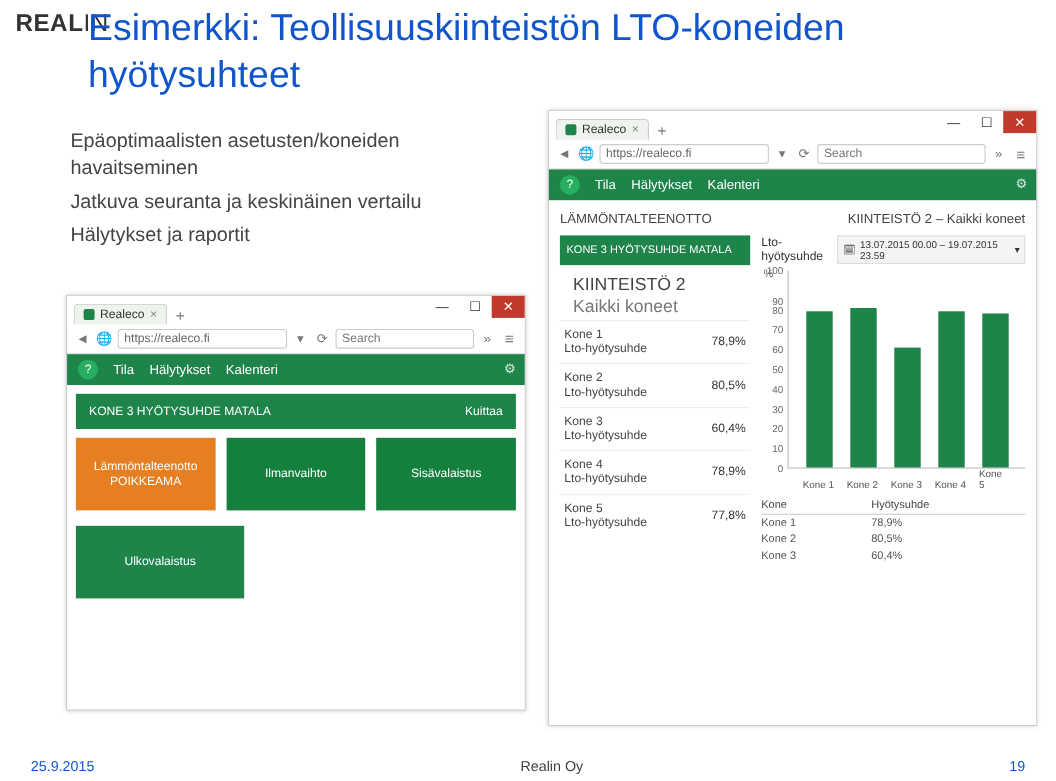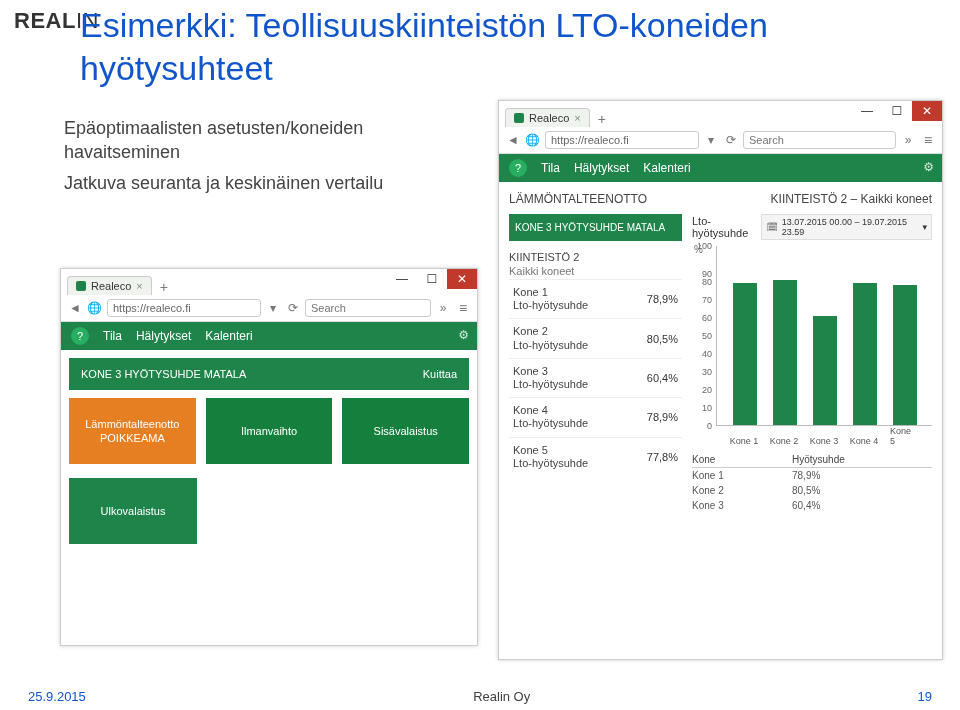--- a/index.html
+++ b/index.html
@@ -32,31 +32,31 @@
   .greenbar{ background:#1e8449; color:#fff; display:flex; align-items:center; gap:14px; padding:5px 10px; font-size:12px; position:relative;}
   .greenbar .round{ width:18px; height:18px; border-radius:50%; background:#27ae60; display:flex; align-items:center; justify-content:center; font-size:11px;}
   .greenbar .gear{ position:absolute; right:8px; top:6px; color:#cfe9d9; font-size:12px;}
 
   
   .alertbar{ background:#1e8449; color:#fff; display:flex; justify-content:space-between; align-items:center; padding:10px 12px; font-size:11px; margin:8px;}
   .tilegrid{ display:flex; gap:10px; padding:0 8px;}
   .tile{ flex:1; height:66px; background:#15803d; color:#fff; display:flex; flex-direction:column; align-items:center; justify-content:center; font-size:11px; line-height:1.3;}
   .tile.orange{ background:#e67e22;}
   .tilegrid2{ display:flex; gap:10px; padding:14px 8px 0 8px;}
-  .tile2{ width:128px; height:66px; background:#1e8449; color:#fff; display:flex; align-items:center; justify-content:center; font-size:11px;}
+  .tile2{ width:153px; height:66px; background:#1e8449; color:#fff; display:flex; align-items:center; justify-content:center; font-size:11px;}
 
   
   .lb-body{ padding:6px 10px 0 10px; position:relative; height:calc(100% - 26px - 30px - 28px);}
   .lb-toprow{ display:flex; justify-content:space-between; align-items:center; font-size:12px; color:#444; padding:4px 0 8px 0;}
   .lb-toprow .bc{ font-weight:400;}
   .lb-cols{ display:flex; gap:10px; height:100%;}
   .lb-left{ width:175px;}
   .lb-right{ flex:1; position:relative;}
   .pill{ background:#1e8449; color:#fff; font-size:10px; padding:8px 6px; margin-bottom:6px;}
-  .section-h{ font-size:11px; color:#444; padding:4px 0 2px 0;}
+  .section-h{ font-size:16px; color:#444; padding:4px 0 2px 0;margin-left:12px;}
   .row{ display:flex; justify-content:space-between; align-items:center; border-top:1px solid #eee; padding:6px 4px; font-size:11px;}
   .row .name{ color:#444; line-height:1.2;}
   .row .val{ color:#333;}
   .chart-head{ display:flex; justify-content:space-between; align-items:center;}
   .chart-head .lhs{ font-size:11px;}
   .chart-head .date{ background:#f4f4f4; border:1px solid #ddd; font-size:9px; padding:2px 4px; display:flex; gap:4px; align-items:center;}
   .chart{ position:relative; width:240px; height:200px; margin-top:6px;}
   .chart .yax{ position:absolute; left:0; top:0; bottom:20px; width:22px;}
   .chart .ylab{ position:absolute; right:2px; font-size:9px; color:#666; transform:translateY(-50%);}
   .chart .plot{ position:absolute; left:24px; right:0; top:0; bottom:20px; border-left:1px solid #bbb; border-bottom:1px solid #bbb;}
@@ -74,20 +74,21 @@
 </style>
 </head>
 <body>
 
 <div class="logo"><b>REAL</b><span>IN</span></div>
 <div class="slide-title">Esimerkki: Teollisuuskiinteistön LTO-koneiden hyötysuhteet</div>
 
 <ul class="bullets">
   <li>Epäoptimaalisten asetusten/koneiden havaitseminen</li>
   <li>Jatkuva seuranta ja keskinäinen vertailu</li>
+  <li>Hälytykset ja raportit</li>
 </ul>
 
 <div class="browser small">
   <div class="winbar top">
     <div class="tabstrip">
       <div class="tab">
         <span class="favicon"></span>
         <span>Realeco</span>
         <span class="tabclose">×</span>
       </div>

